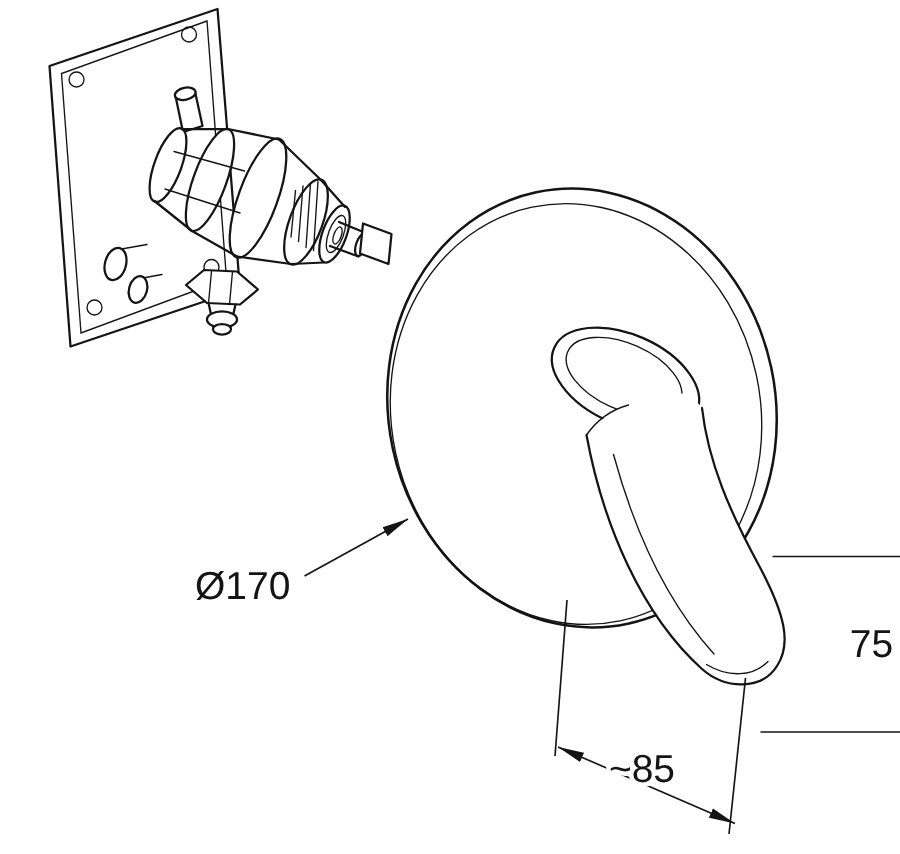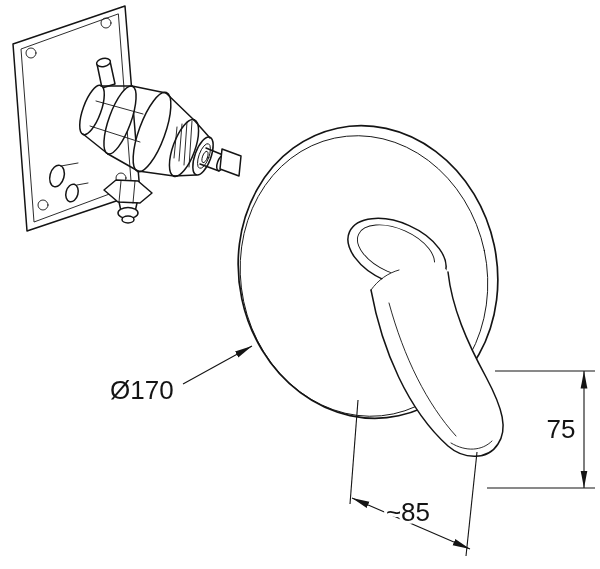--- a/index.html
+++ b/index.html
@@ -2,21 +2,21 @@
 <html style="--line: #141414; --bg: #ffffff;"><head>
 <meta charset="utf-8">
 <style>
   :root { --line: #141414; --bg: #ffffff; }
   html, body { margin: 0; padding: 0; }
   body {
     width: 600px; height: 569px; overflow: hidden;
     background: var(--bg);
     font-family: "Liberation Sans", sans-serif;
   }
-  .canvas { position: relative; width: 524px; height: 569px; background: var(--bg); }
+  .canvas { position: relative; width: 524px; height: 569px; background: var(--bg); margin-left: 20px; }
   svg { display: block; }
 
   .ol  { fill: #fff; stroke: var(--line); stroke-width: 1.5; stroke-linejoin: round; }
   .ol2 { fill: #fff; stroke: var(--line); stroke-width: 1.7; stroke-linejoin: round; }
   .st  { fill: none; stroke: var(--line); stroke-width: 1.5; stroke-linecap: round; stroke-linejoin: round; }
   .tn  { fill: none; stroke: var(--line); stroke-width: 0.9; stroke-linecap: round; }
   .fillonly { fill: #fff; stroke: none; }
   .dimline { fill: none; stroke: var(--line); stroke-width: 1.1; }
   text.dim {
     font-family: "Liberation Sans", sans-serif;

